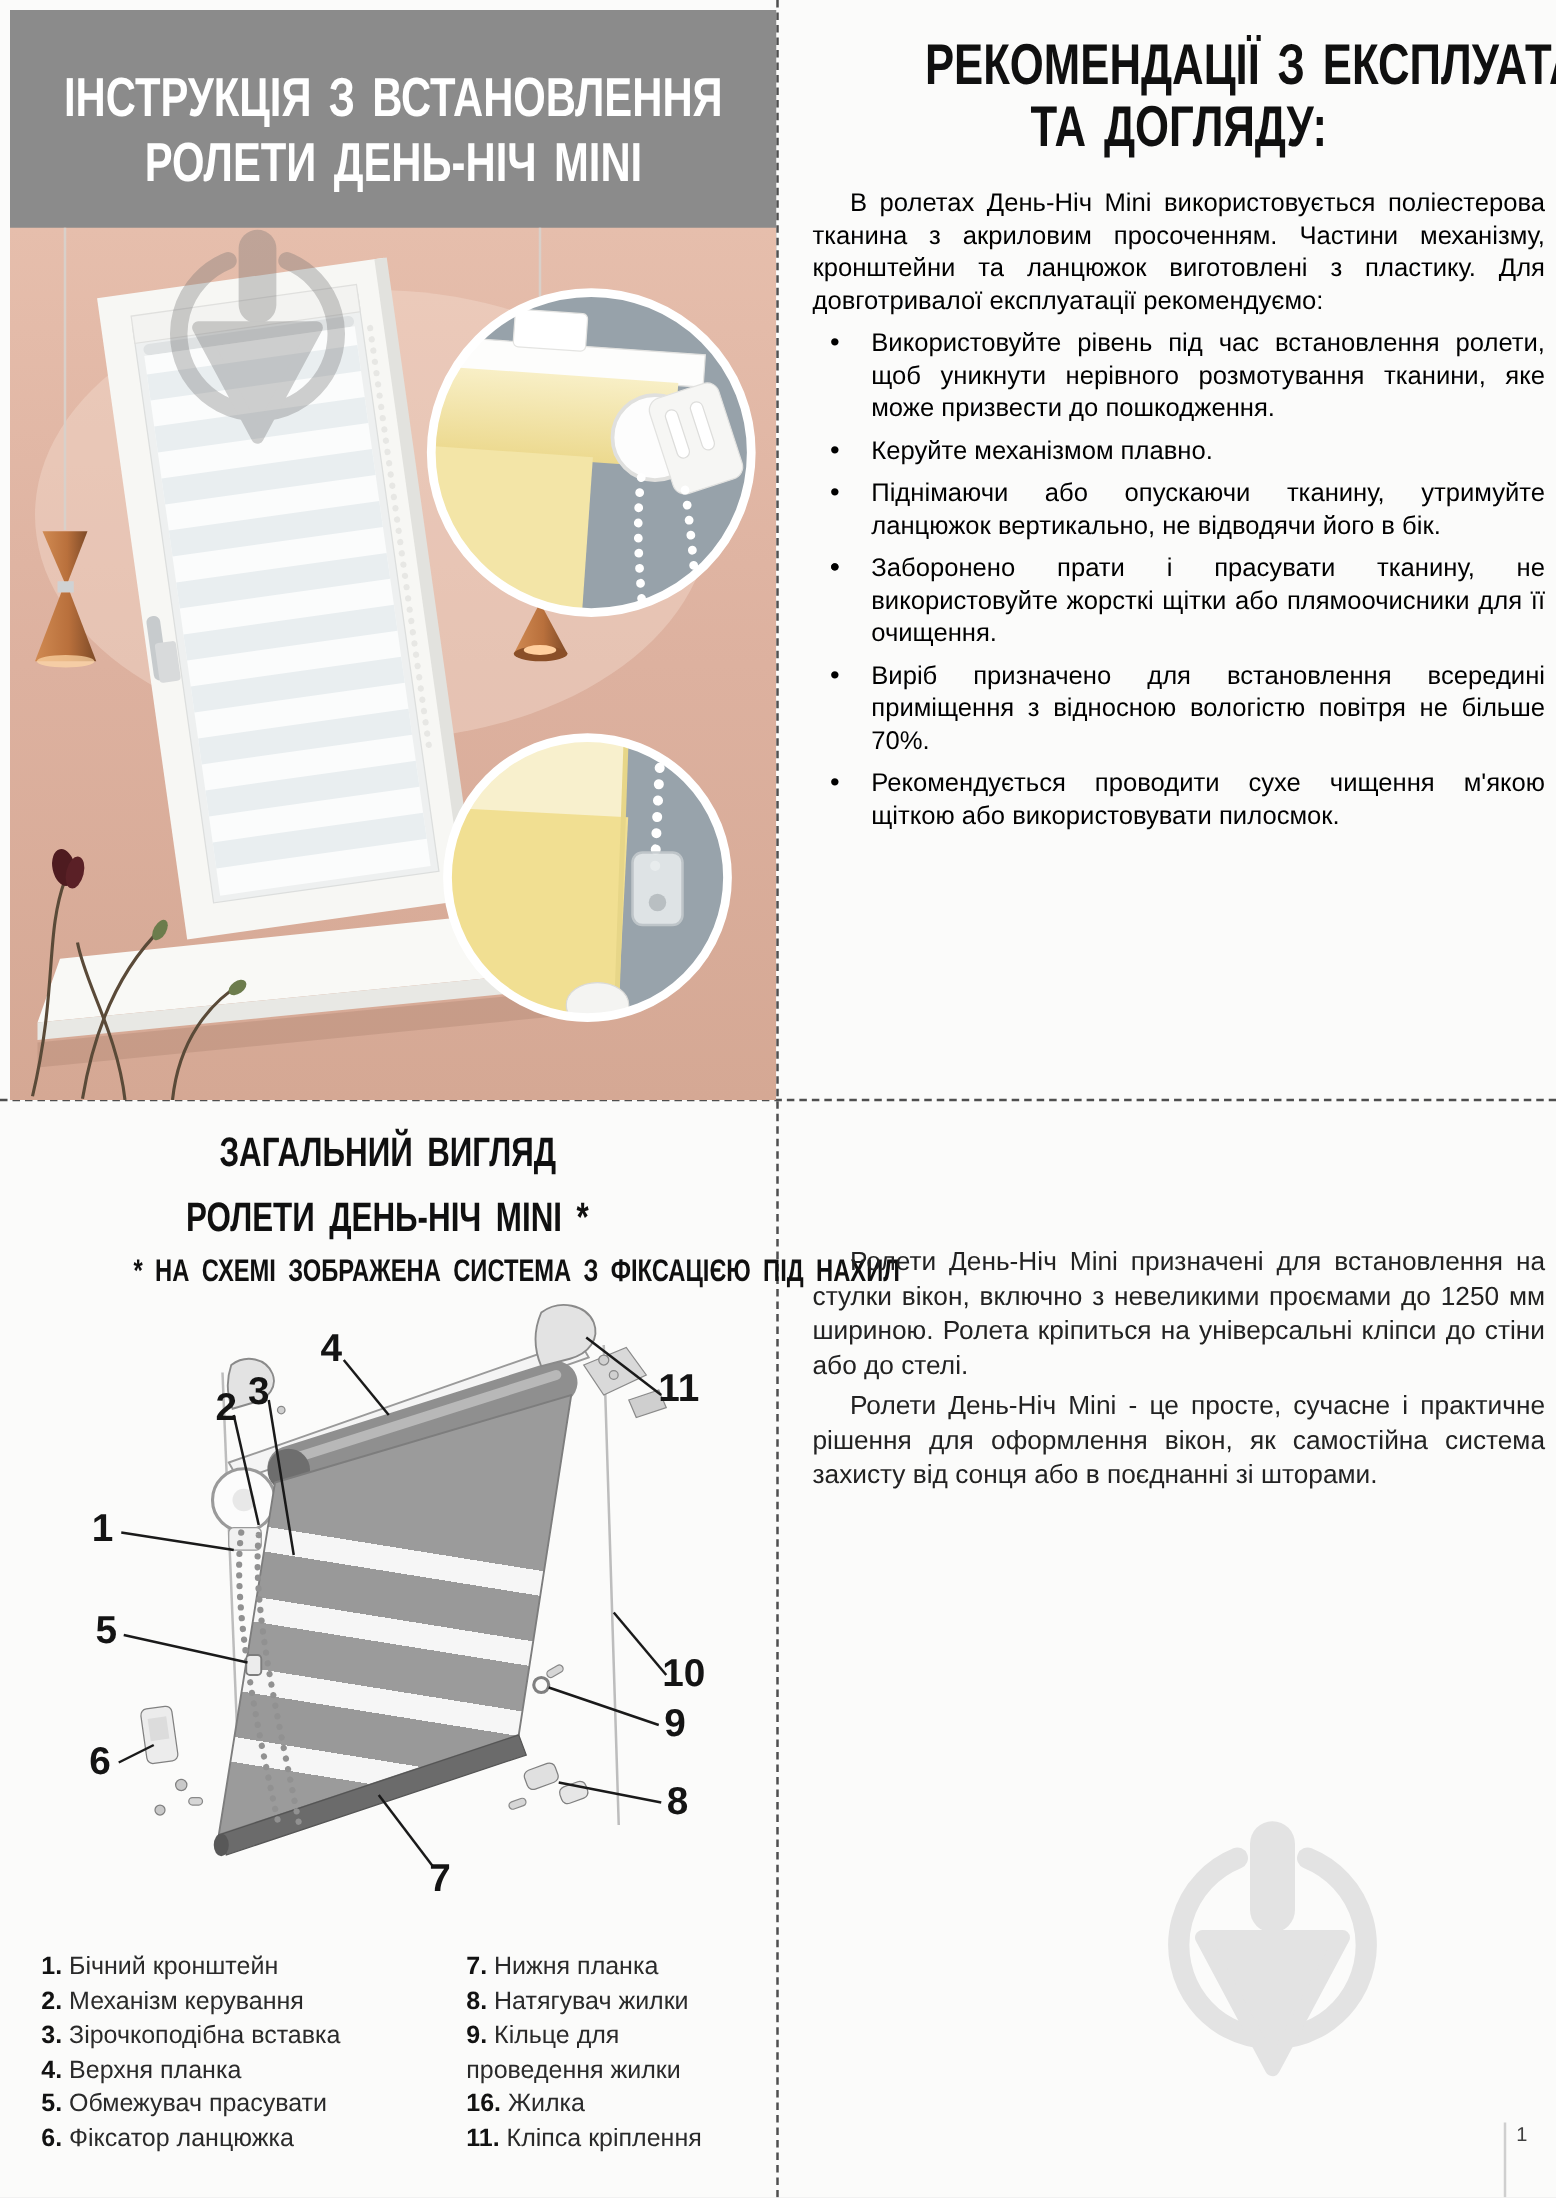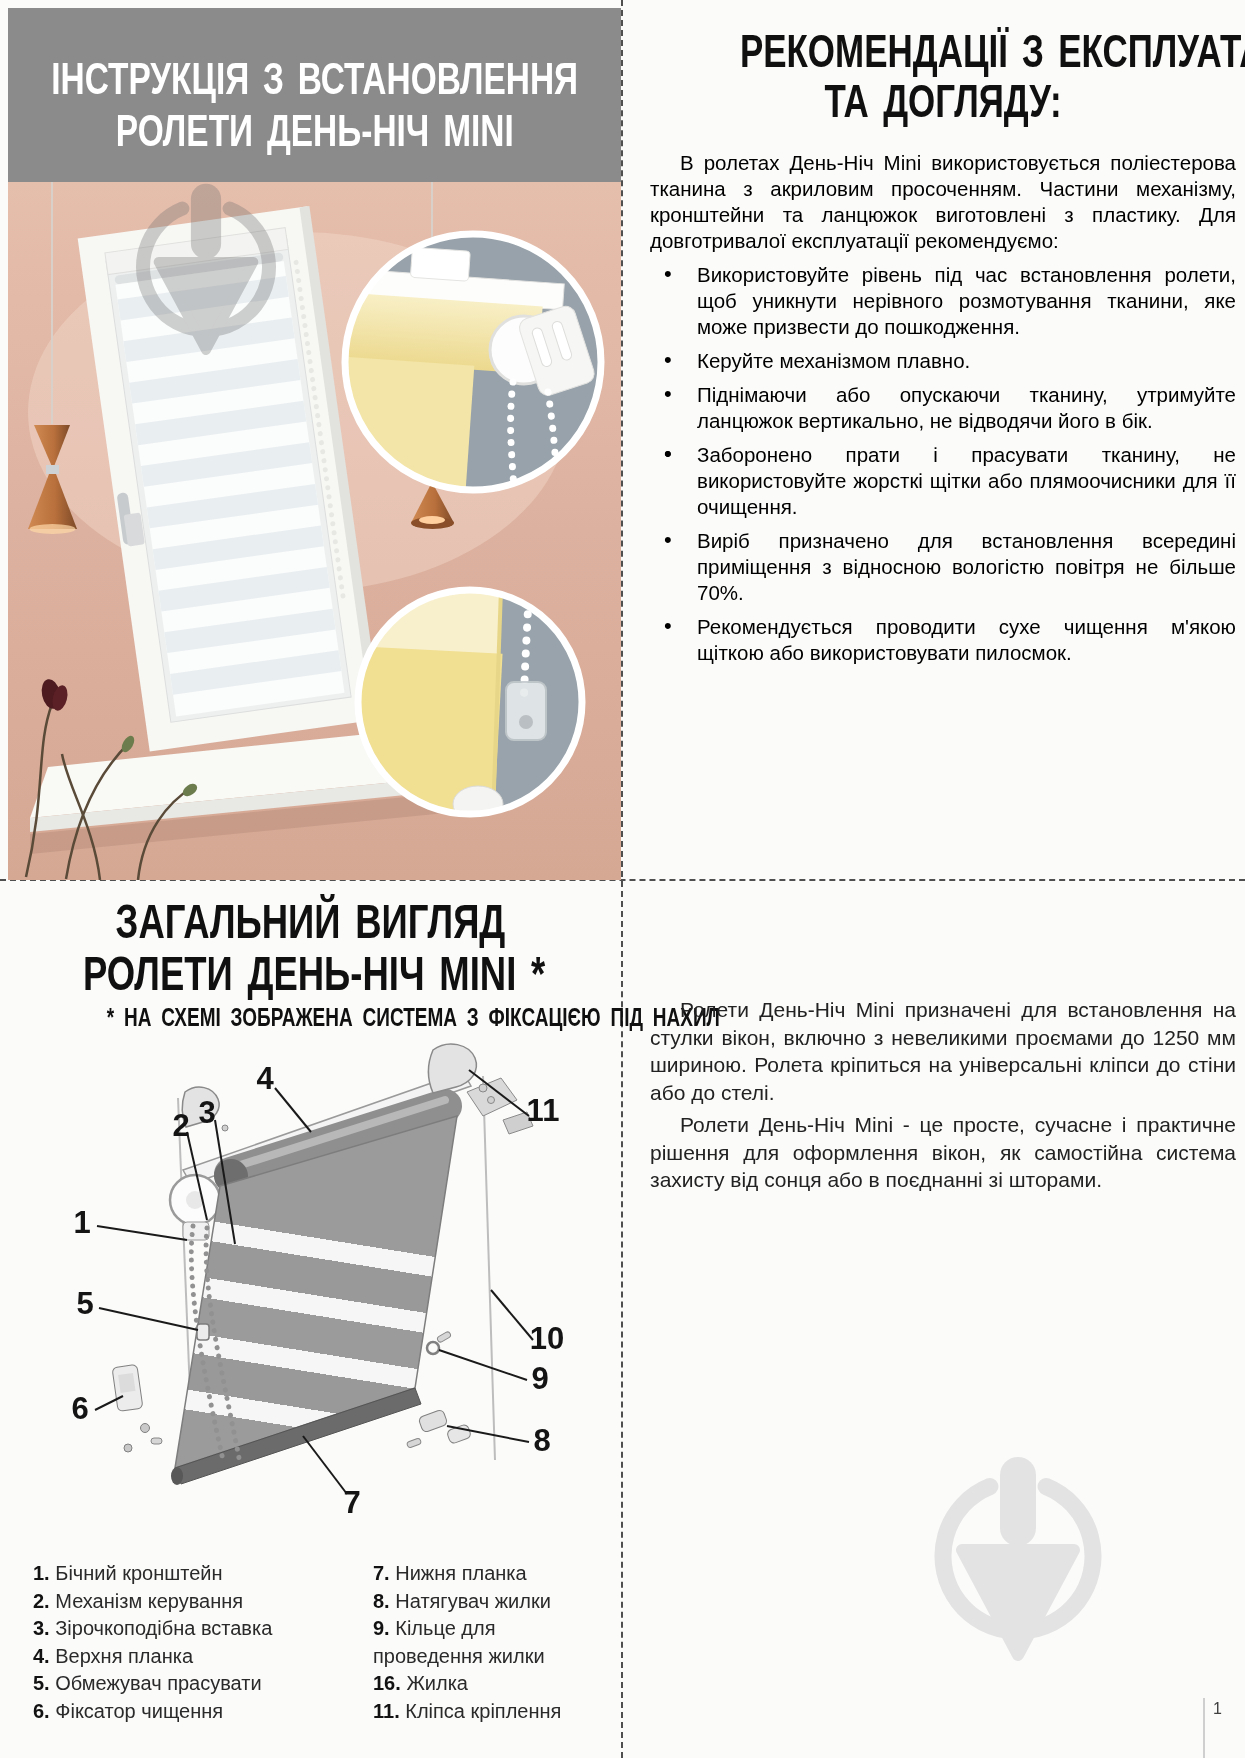--- a/index.html
+++ b/index.html
@@ -26,21 +26,21 @@
   .sec-title{text-align:center;color:#101010;}
   .sec-title .line{font-size:46px;line-height:50px;}
   .care-body{margin-top:24px;font-size:20.5px;line-height:26px;text-align:justify;color:#000000;}
   .intro{text-indent:30px;margin:0;}
   ul.bullets{list-style:none;margin:8px 0 0;padding:0;}
   ul.bullets li{position:relative;padding-left:47px;margin-top:8px;text-align:justify;}
   ul.bullets li .dot{position:absolute;left:14px;top:-1px;font-size:22px;}
 
   
   .ov-title{position:absolute;left:10px;top:896px;width:600px;text-align:center;color:#101010;}
-  .ov-title .line{font-size:48px;line-height:52px;text-decoration:underline;}
+  .ov-title .line{font-size:33px;line-height:52px;text-decoration:underline;}
   .ov-title .note-line{font-size:25px;line-height:34px;}
   .diagram{position:absolute;left:35px;top:1028px;width:560px;height:530px;}
   .legend{position:absolute;top:1560px;font-size:20px;line-height:27.5px;color:#2a2a2a;}
   .legend .num{font-weight:700;color:#121212;}
   .legend-left{left:33px;width:295px;}
   .legend-right{left:373px;width:228px;}
 
   
   .purpose{position:absolute;left:650px;top:896px;width:586px;}
   .purpose-body{margin-top:100px;font-size:21px;line-height:27.5px;text-align:justify;color:#222;}
@@ -315,21 +315,21 @@
     <text class="callout" x="512" y="321" text-anchor="middle">10</text>
     <text class="callout" x="508" y="93" text-anchor="middle">11</text>
   </svg>
 
   <div class="legend legend-left">
     <div><span class="num">1.</span> <span>Бічний кронштейн</span></div>
     <div><span class="num">2.</span> <span>Механізм керування</span></div>
     <div><span class="num">3.</span> <span>Зірочкоподібна вставка</span></div>
     <div><span class="num">4.</span> <span>Верхня планка</span></div>
     <div><span class="num">5.</span> <span>Обмежувач прасувати</span></div>
-    <div><span class="num">6.</span> <span>Фіксатор чищення</span></div>
+    <div><span class="num">6.</span> <span>Фіксатор ланцюжка</span></div>
   </div>
   <div class="legend legend-right">
     <div><span class="num">7.</span> <span>Нижня планка</span></div>
     <div><span class="num">8.</span> <span>Натягувач жилки</span></div>
     <div><span class="num">9.</span> <span>Кільце для проведення жилки</span></div>
     <div><span class="num">16.</span> <span>Жилка</span></div>
     <div><span class="num">11.</span> <span>Кліпса кріплення</span></div>
   </div>
 
   <div class="purpose">

